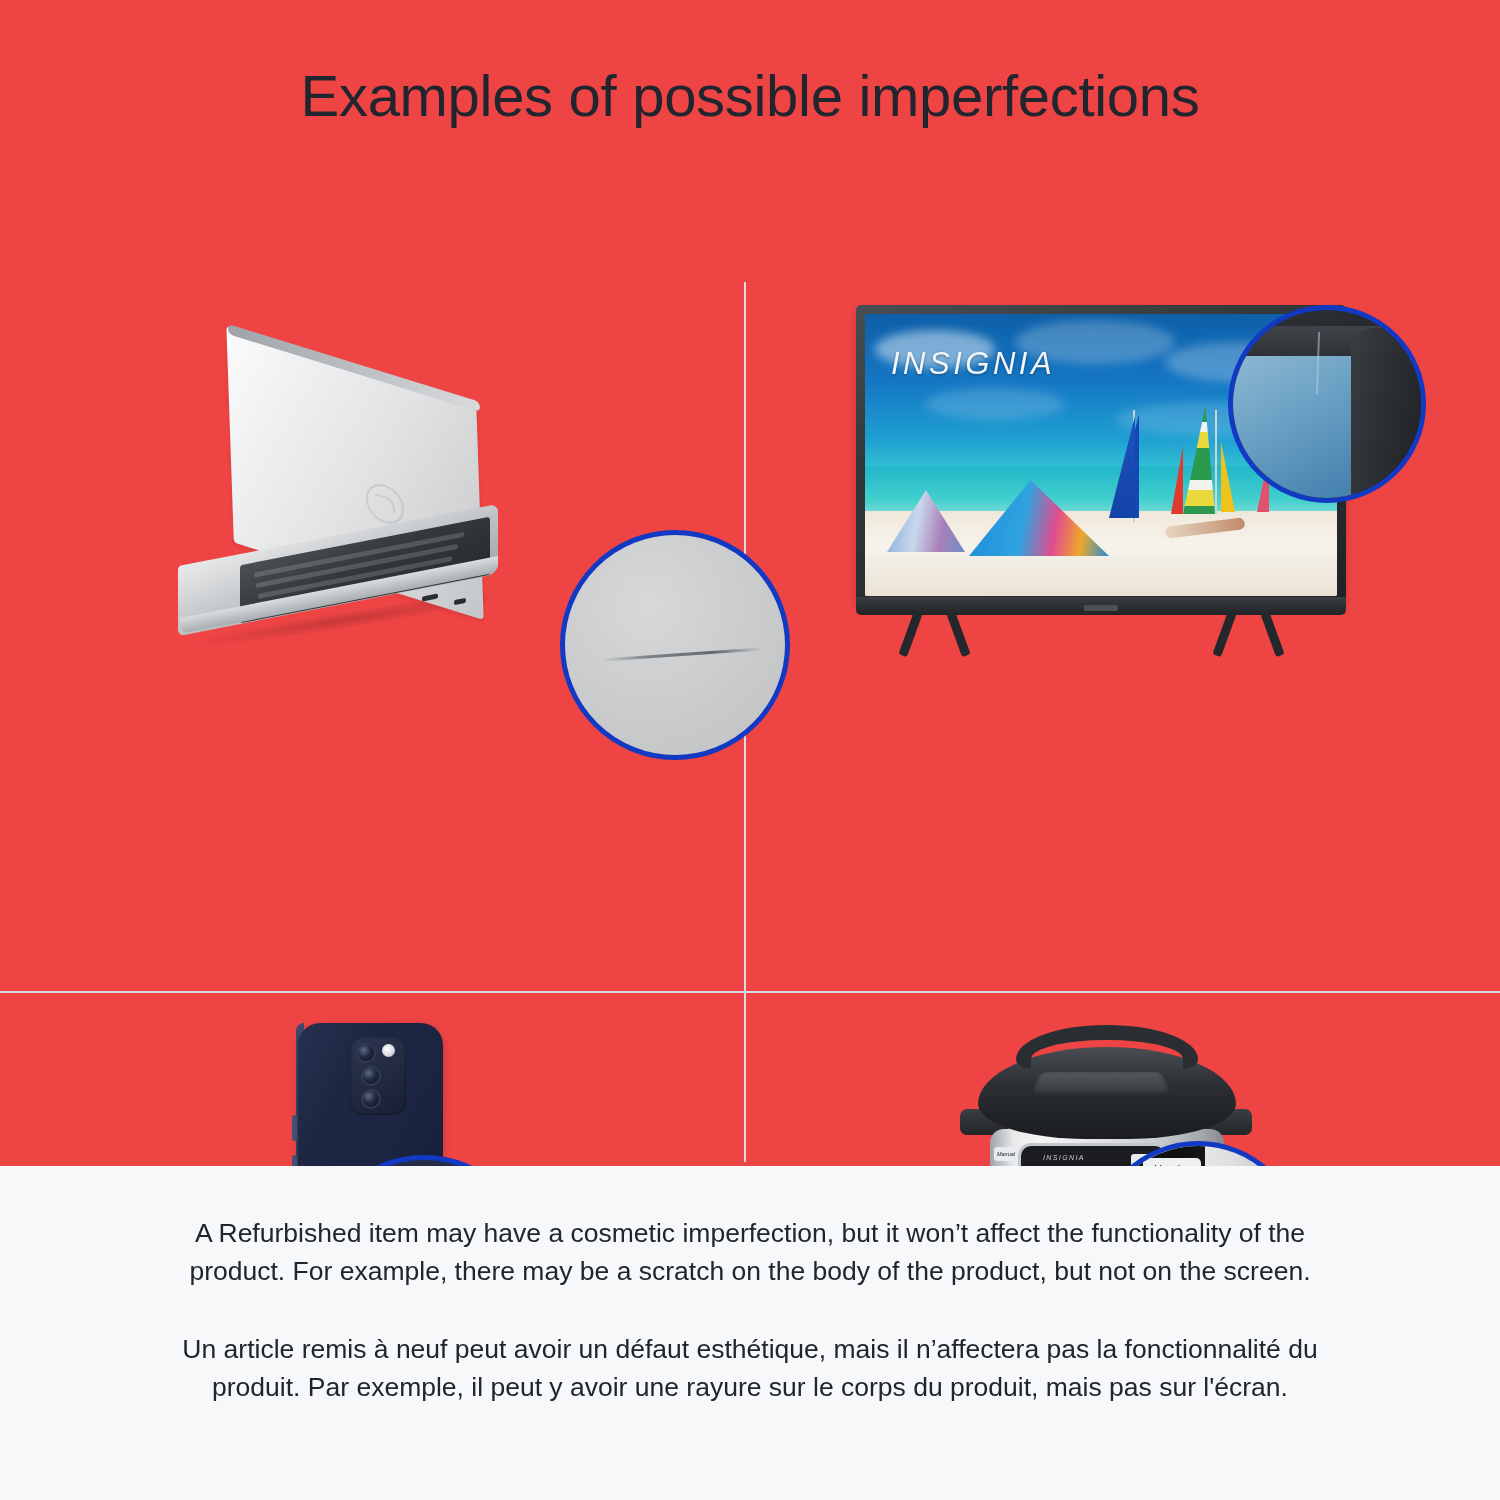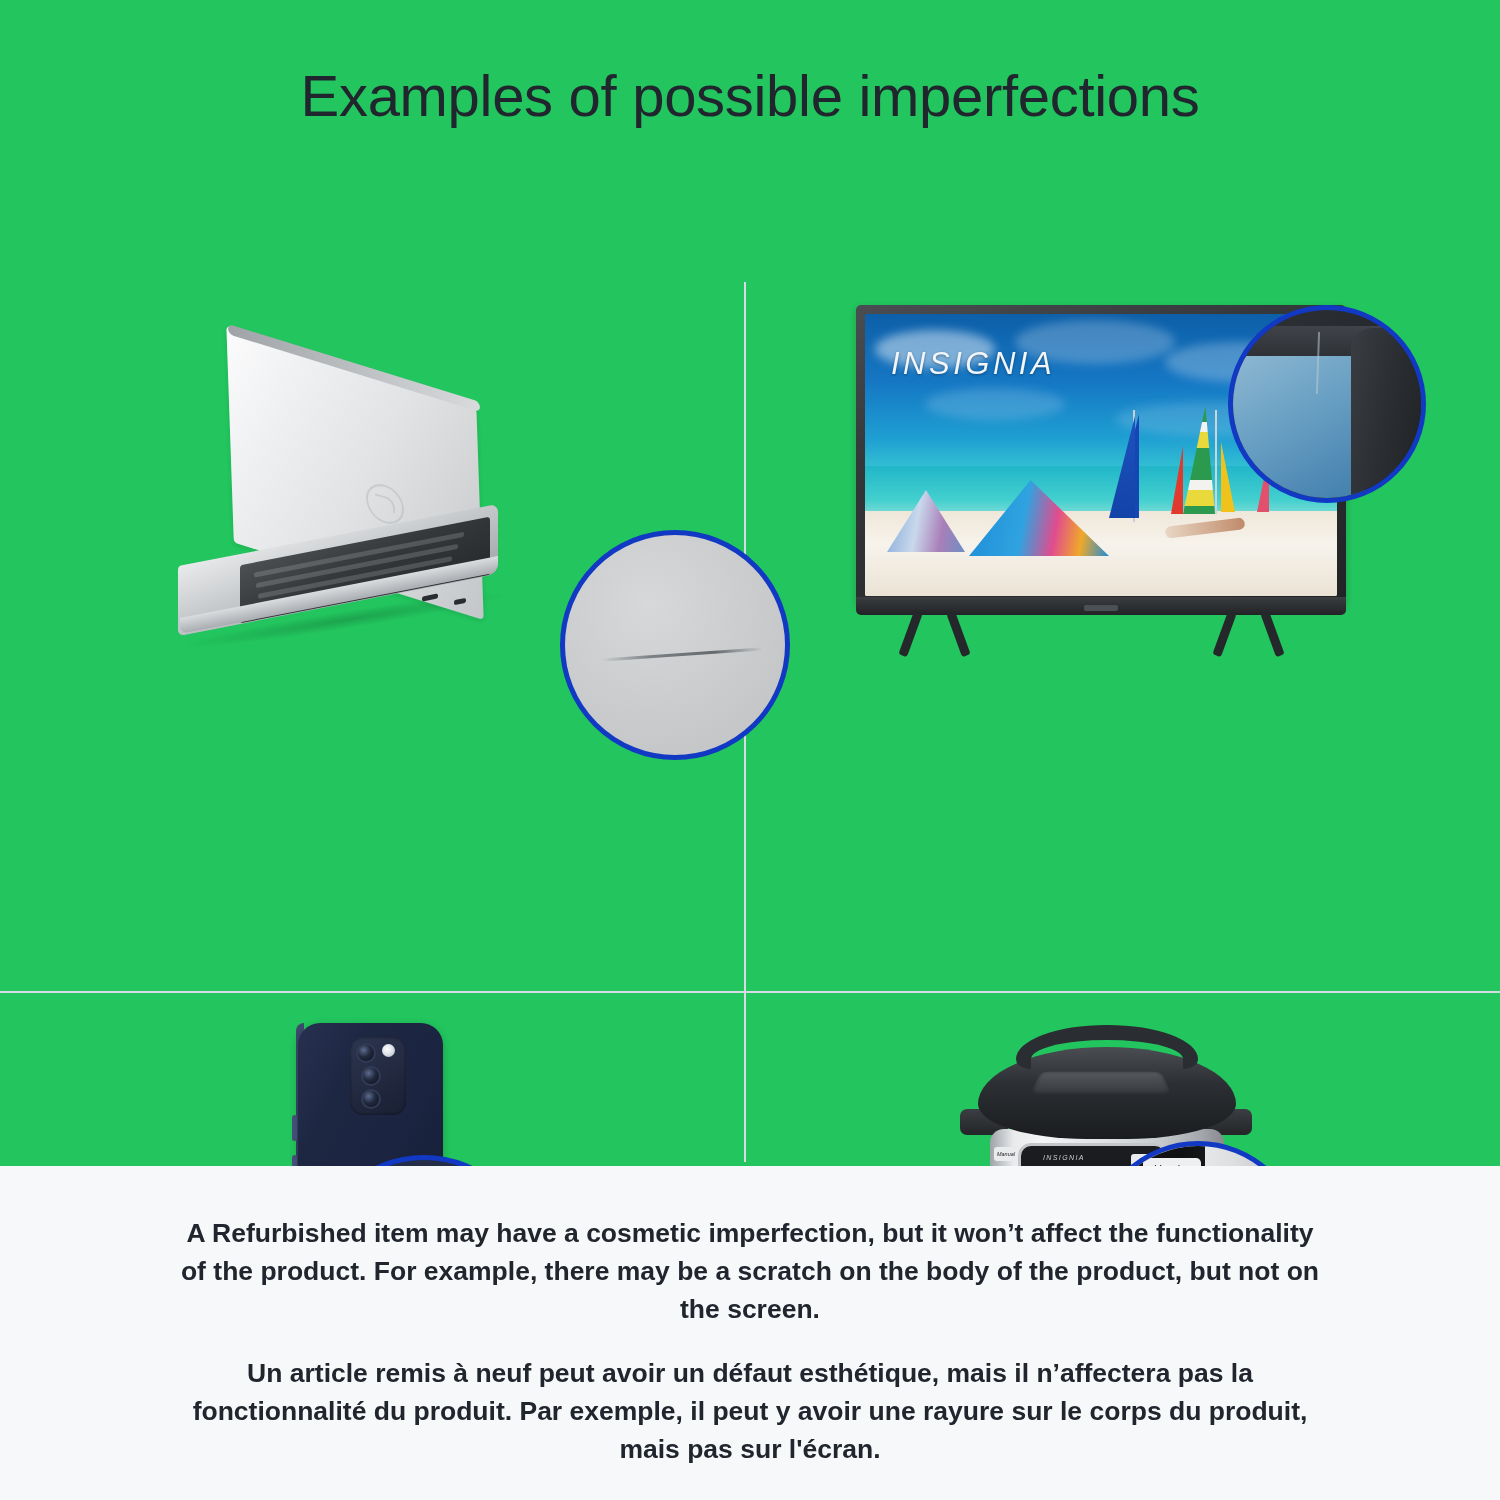--- a/index.html
+++ b/index.html
@@ -3,21 +3,21 @@
 <meta charset="utf-8">
 <style>
   html,body{margin:0;padding:0;}
   body{
     width:1500px;height:1500px;
     background:#ffffff;
     font-family:"Liberation Sans", sans-serif;
     color:#21262E;
     overflow:hidden;
   }
-  .page{position:relative;width:1500px;height:1500px;background:#22c55e;}
+  .page{position:relative;width:1500px;height:1500px;background:#ef4444;}
 
   
   .title-block{
     position:absolute;left:0;top:56px;width:1500px;
     text-align:center;
   }
   .title-line{
     font-size:58px;line-height:80px;font-weight:400;color:#21262E;
     letter-spacing:-0.3px;white-space:nowrap;
   }
@@ -283,23 +283,23 @@
 
   
   .bottom{
     position:absolute;left:0;top:1166px;width:1500px;height:334px;
     background:#F7F8FA;
   }
   .copy{
     position:absolute;left:180px;top:48px;width:1140px;text-align:center;
   }
   .copy p{
-    margin:0;font-size:26.5px;line-height:38px;color:#21262E;font-weight:700;
-  }
-  .copy p.fr{margin-top:26px;text-align:center;}
+    margin:0;font-size:26.5px;line-height:38px;color:#21262E;font-weight:400;
+  }
+  .copy p.fr{margin-top:40px;text-align:center;}
 </style>
 </head>
 <body>
 
 <div class="page">
 
   <div class="title-block">
     <div class="title-line">Examples of possible imperfections</div>
   </div>
 

